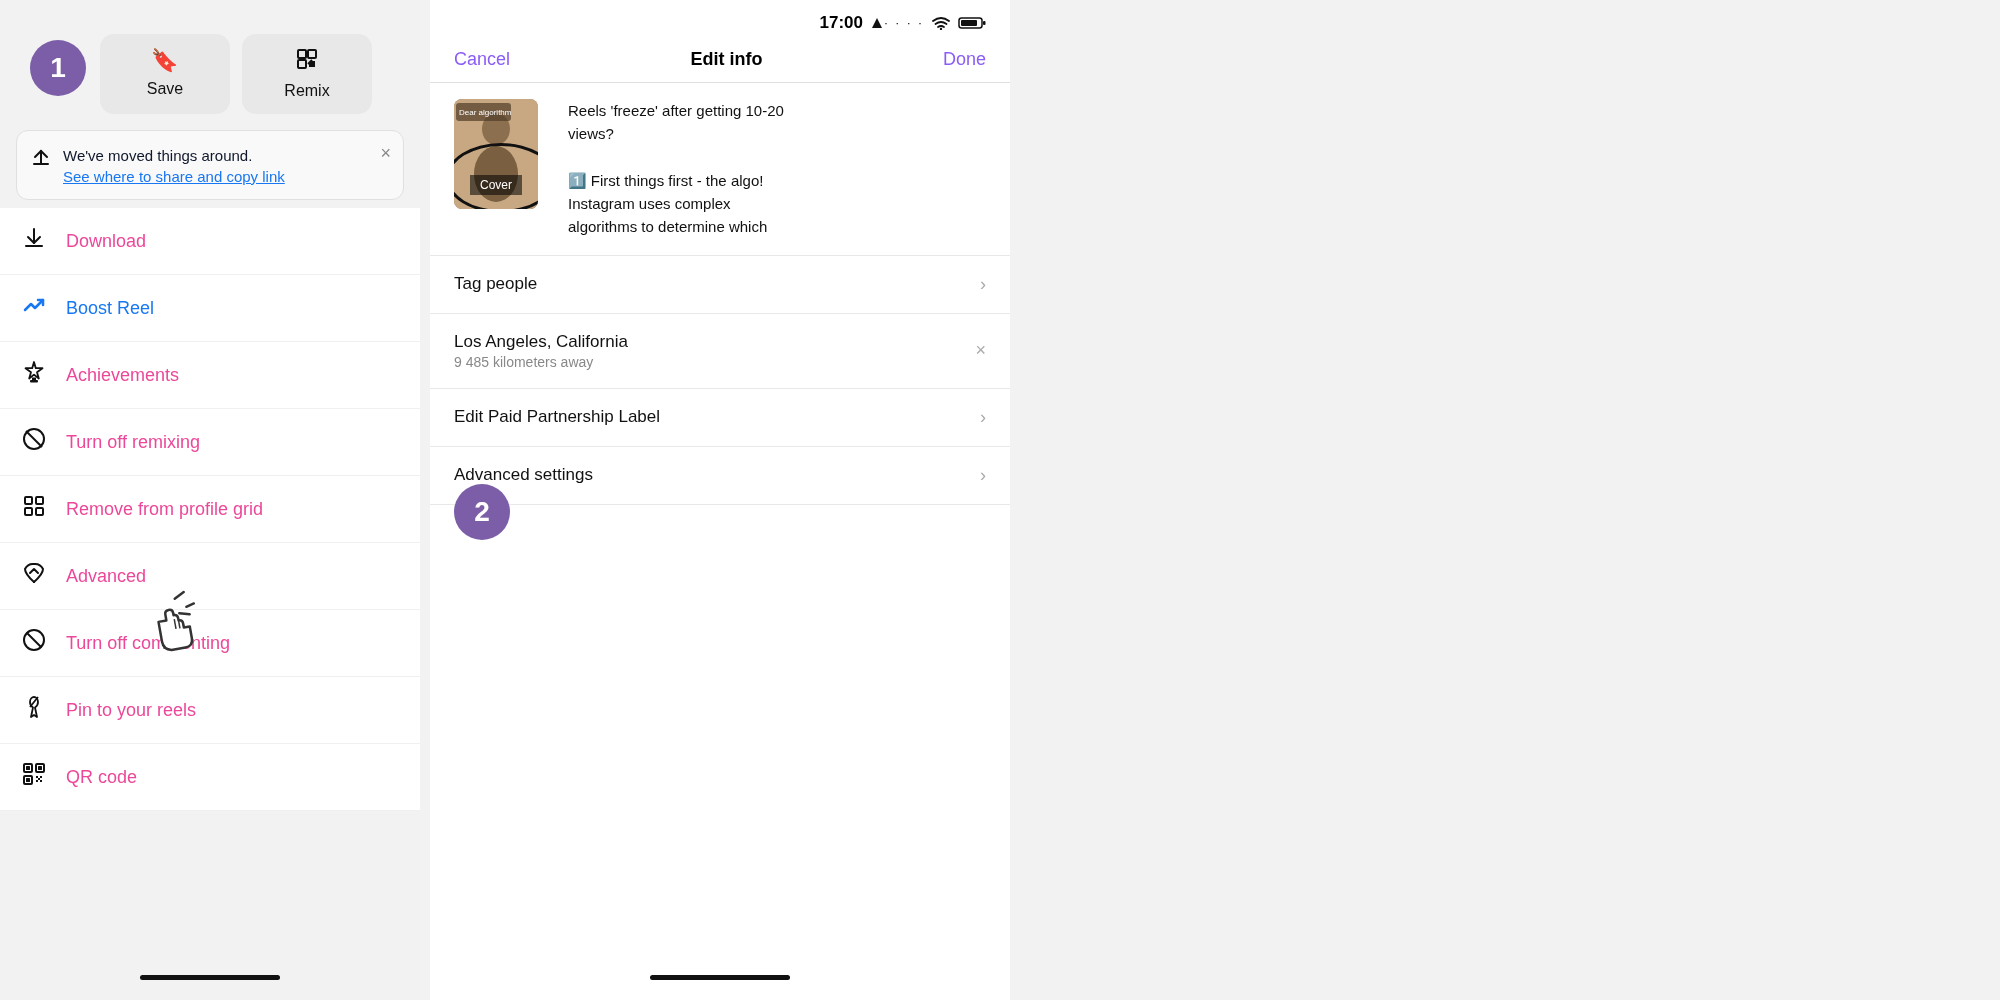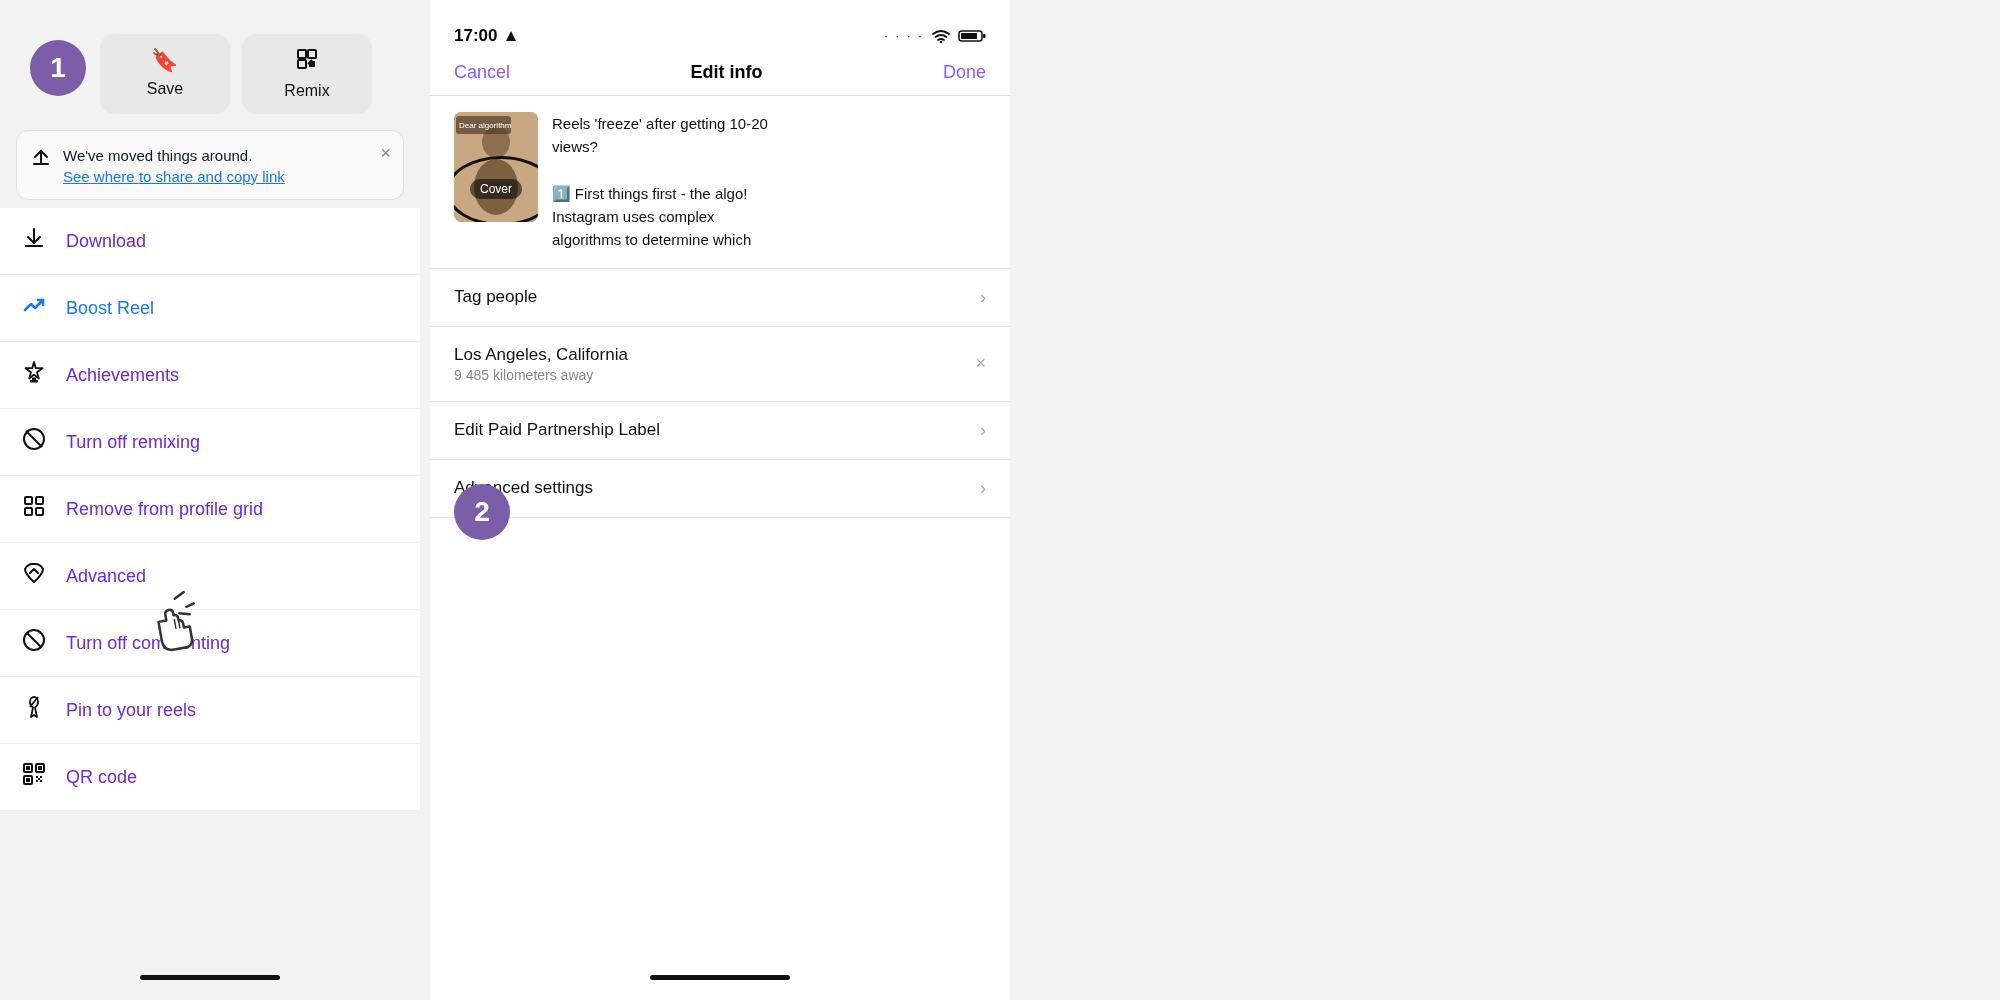--- a/index.html
+++ b/index.html
@@ -115,21 +115,21 @@
       background: white;
       border-radius: 0;
     }
 
     .menu-item {
       display: flex;
       align-items: center;
       gap: 18px;
       padding: 18px 20px;
       font-size: 18px;
-      color: #6d28d9;
+      color: #ec4899;
       cursor: pointer;
       border-bottom: 1px solid #f0f0f0;
       background: white;
     }
 
     .menu-item .menu-icon {
       font-size: 22px;
       width: 28px;
       text-align: center;
       flex-shrink: 0;
@@ -159,23 +159,23 @@
       height: 1000px;
       background: white;
       position: relative;
       flex-shrink: 0;
       margin-left: 10px;
     }
 
     
     .status-bar {
       display: flex;
-      justify-content: space-between;
-      align-items: center;
-      padding: 26px 24px 8px 24px;
+      justify-content: flex-end;
+      align-items: center;
+      padding: 13px 24px 8px 24px;
     }
 
     .status-time {
       font-size: 17px;
       font-weight: 600;
       display: flex;
       align-items: center;
       gap: 4px;
     }
 
@@ -204,21 +204,21 @@
     }
 
     .nav-title {
       font-size: 18px;
       font-weight: 700;
     }
 
     
     .content-preview {
       display: flex;
-      gap: 14px;
+      gap: 30px;
       padding: 16px 24px;
       border-bottom: 1px solid #e8e8e8;
     }
 
     .thumbnail {
       width: 84px;
       height: 110px;
       background: #c8a882;
       border-radius: 8px;
       position: relative;
@@ -230,28 +230,28 @@
       width: 100%;
       height: 100%;
       background: linear-gradient(160deg, #8B6F4E 0%, #c8a882 50%, #6B4E37 100%);
       display: flex;
       align-items: flex-end;
       justify-content: center;
     }
 
     .cover-label {
       position: absolute;
-      bottom: 23px;
+      bottom: 14px;
       left: 50%;
       transform: translateX(-50%);
       background: rgba(0,0,0,0.55);
       color: white;
       font-size: 12px;
       padding: 3px 10px;
-      border-radius: 10px;
+      border-radius: 0;
       white-space: nowrap;
     }
 
     .cover-circle {
       position: absolute;
       bottom: -4px;
       left: -8px;
       width: 110px;
       height: 70px;
       border: 3px solid #111;

